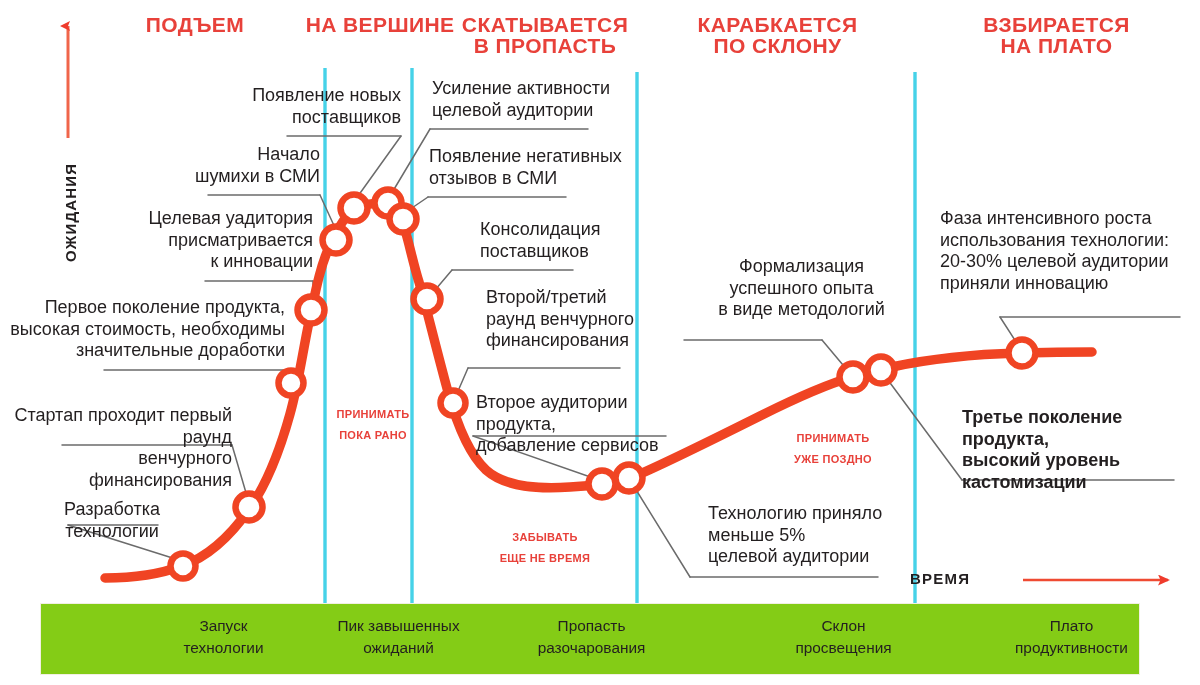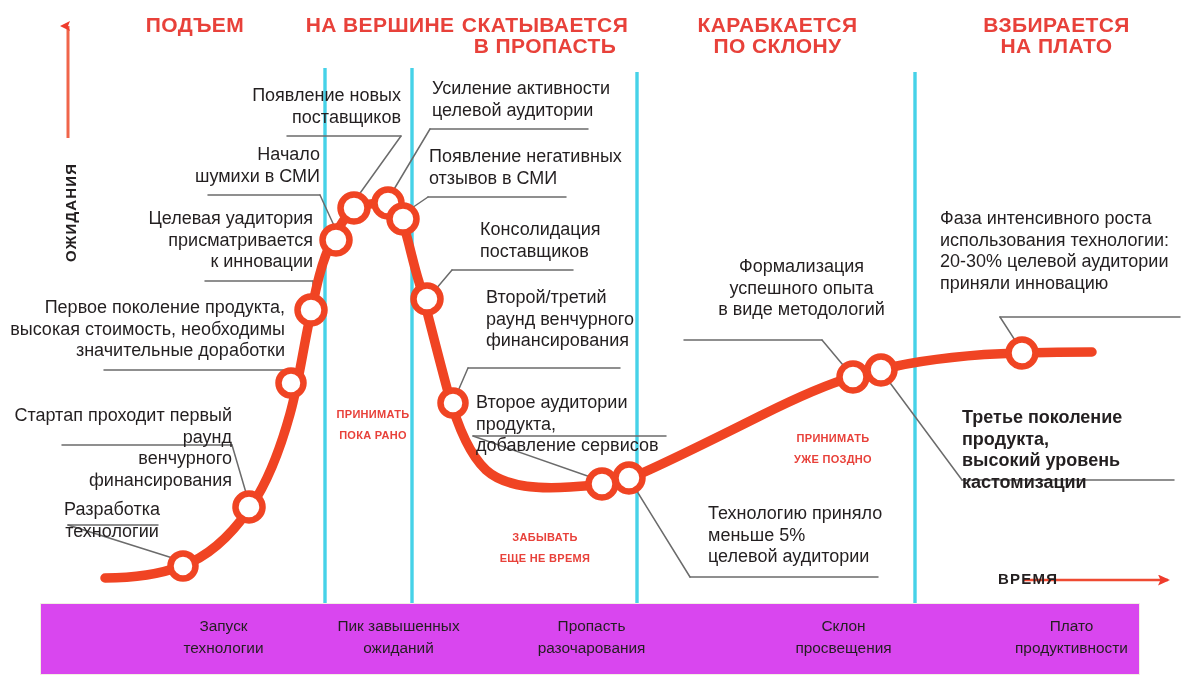--- a/index.html
+++ b/index.html
@@ -34,21 +34,21 @@
     white-space:nowrap;
   }
   .axis-x-label{
     position:absolute;color:#231f20;font-size:15px;font-weight:700;
     letter-spacing:1.2px;white-space:nowrap;
   }
 
   
   .band{
     position:absolute;left:40px;top:603px;width:1100px;height:72px;
-    background:#d946ef;border:1px solid #f2efe2;box-sizing:border-box;
+    background:#84cc16;border:1px solid #f2efe2;box-sizing:border-box;
   }
   .band-cell{
     position:absolute;top:11px;text-align:center;font-size:15.4px;
     line-height:22px;color:#231f20;white-space:pre-line;
   }
 </style>
 </head>
 <body>
 
 <div class="stage">
@@ -167,21 +167,21 @@
   <div class="phase-head" style="left:125px;top:14px;width:140px;">ПОДЪЕМ</div>
   <div class="phase-head" style="left:300px;top:14px;width:160px;">НА ВЕРШИНЕ</div>
   <div class="phase-head" style="left:455px;top:14px;width:180px;">СКАТЫВАЕТСЯ
 В ПРОПАСТЬ</div>
   <div class="phase-head" style="left:685px;top:14px;width:185px;">КАРАБКАЕТСЯ
 ПО СКЛОНУ</div>
   <div class="phase-head" style="left:964px;top:14px;width:185px;">ВЗБИРАЕТСЯ
 НА ПЛАТО</div>
 
   <div class="axis-y-label" style="left:62px;top:262px;">ОЖИДАНИЯ</div>
-  <div class="axis-x-label" style="left:998px;top:570px;">ВРЕМЯ</div>
+  <div class="axis-x-label" style="left:910px;top:570px;">ВРЕМЯ</div>
 
   <div class="advice" style="left:318px;top:404px;width:110px;">ПРИНИМАТЬ
 ПОКА РАНО</div>
   <div class="advice" style="left:455px;top:527px;width:180px;">ЗАБЫВАТЬ
 ЕЩЕ НЕ ВРЕМЯ</div>
   <div class="advice" style="left:758px;top:428px;width:150px;">ПРИНИМАТЬ
 УЖЕ ПОЗДНО</div>
 
   <div class="callout r" style="left:181px;top:85px;width:220px;">Появление новых
 поставщиков</div>

